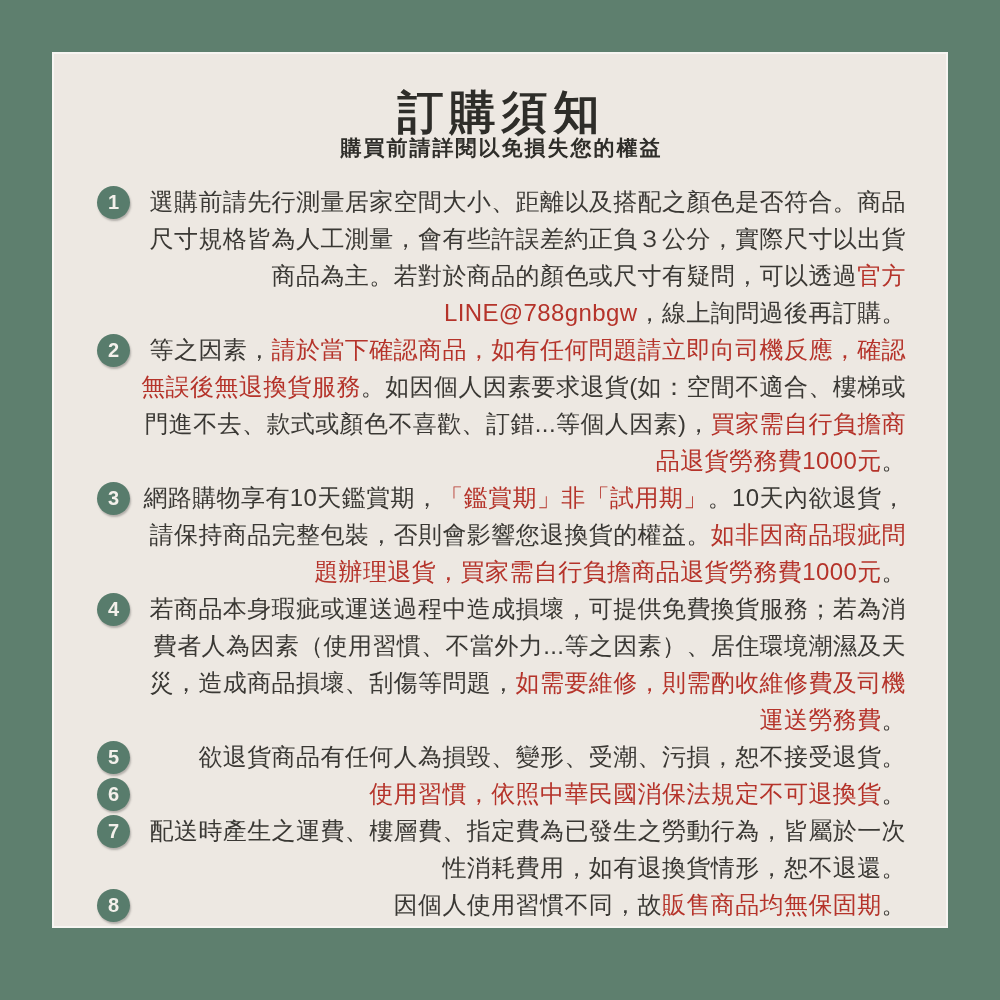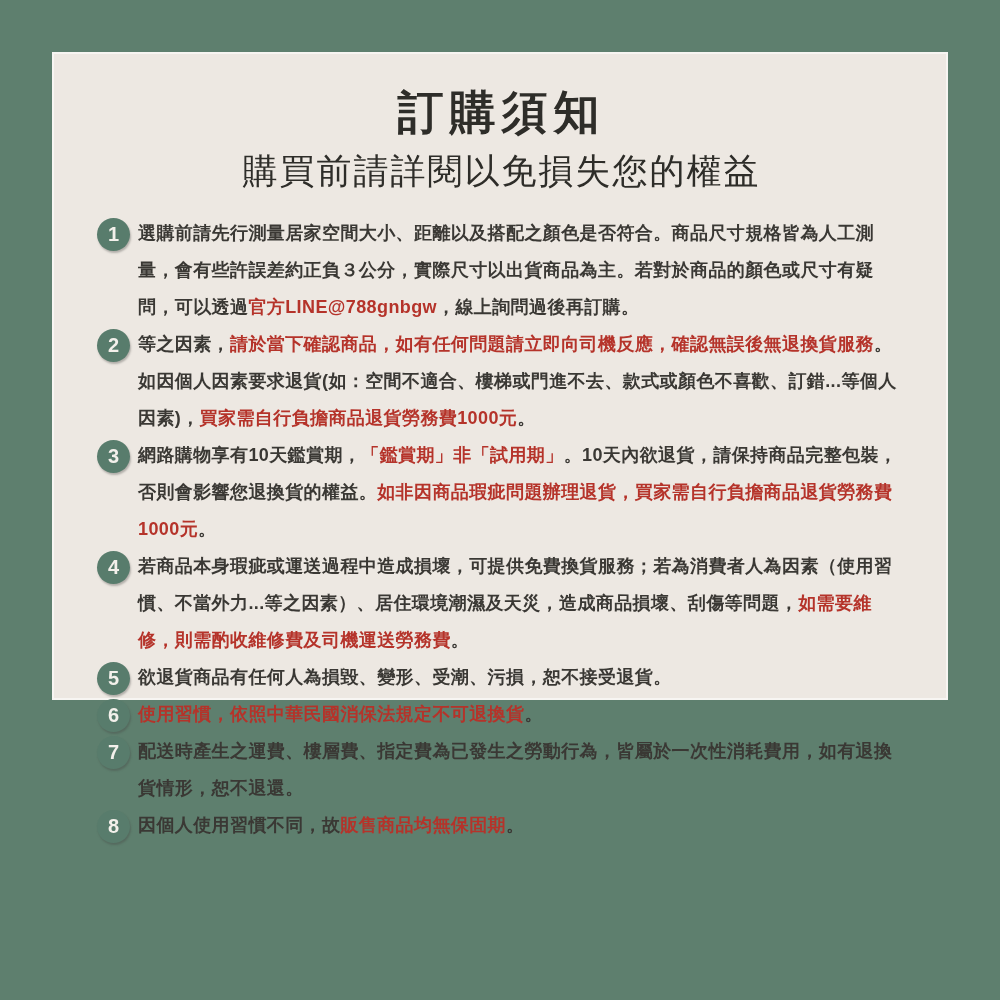--- a/index.html
+++ b/index.html
@@ -14,41 +14,41 @@
   html,body{width:1000px;height:1000px;}
   body{
     background:var(--frame-green);
     font-family:"Liberation Sans","DejaVu Sans",sans-serif;
     position:relative;
     overflow:hidden;
   }
   .panel{
     position:absolute;
     left:52px; top:52px;
-    width:896px; height:648px;
+    width:896px; height:876px;
     background:var(--panel-cream);
     border:2px solid rgba(255,255,255,0.55);
     padding:34px 40px 30px 43px;
   }
   .page-title{
     text-align:center;
     font-size:46px;
     line-height:1.05;
     font-weight:700;
     letter-spacing:6px;
     color:var(--title-dark);
   }
   .page-subtitle{
     text-align:center;
-    font-size:35px;
+    font-size:21px;
     line-height:1.1;
-    font-weight:400;
+    font-weight:700;
     letter-spacing:2px;
     color:var(--title-dark);
-    margin-top:16px;
+    margin-top:0;
   }
   .notice-list{
     list-style:none;
     margin-top:24px;
   }
   .notice{
     display:flex;
     align-items:flex-start;
   }
   .badge{
@@ -61,26 +61,27 @@
     color:#F3F0EB;
     font-size:20px;
     font-weight:700;
     display:flex;
     align-items:center;
     justify-content:center;
     box-shadow:1px 2px 2px rgba(70,70,65,0.35);
   }
   .content{
     flex:1;
-    font-size:18px;
-    font-weight:700;
+    font-size:24px;
+    font-weight:400;
     line-height:37px;
     letter-spacing:0.4px;
     color:var(--text-dark);
     word-break:break-word;
+    text-align:right;
   }
   .content .red{color:var(--text-red);}
   .content .dark{color:var(--text-dark);}
 </style>
 </head>
 <body>
 
 <div class="panel">
   <h1 class="page-title">訂購須知</h1>
   <h2 class="page-subtitle">購買前請詳閱以免損失您的權益</h2>

